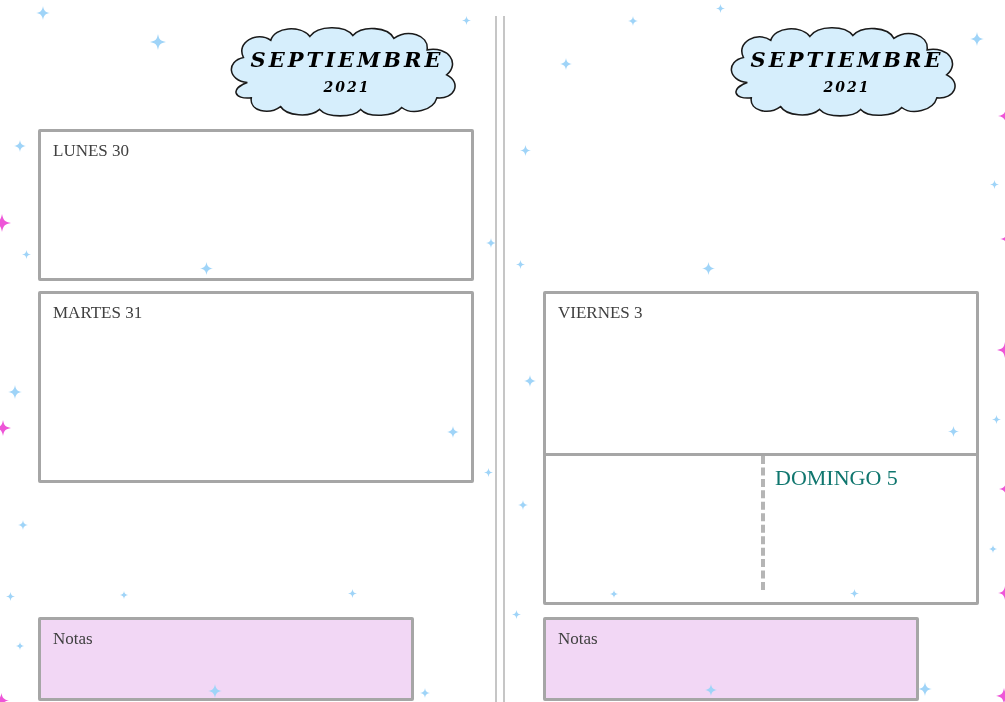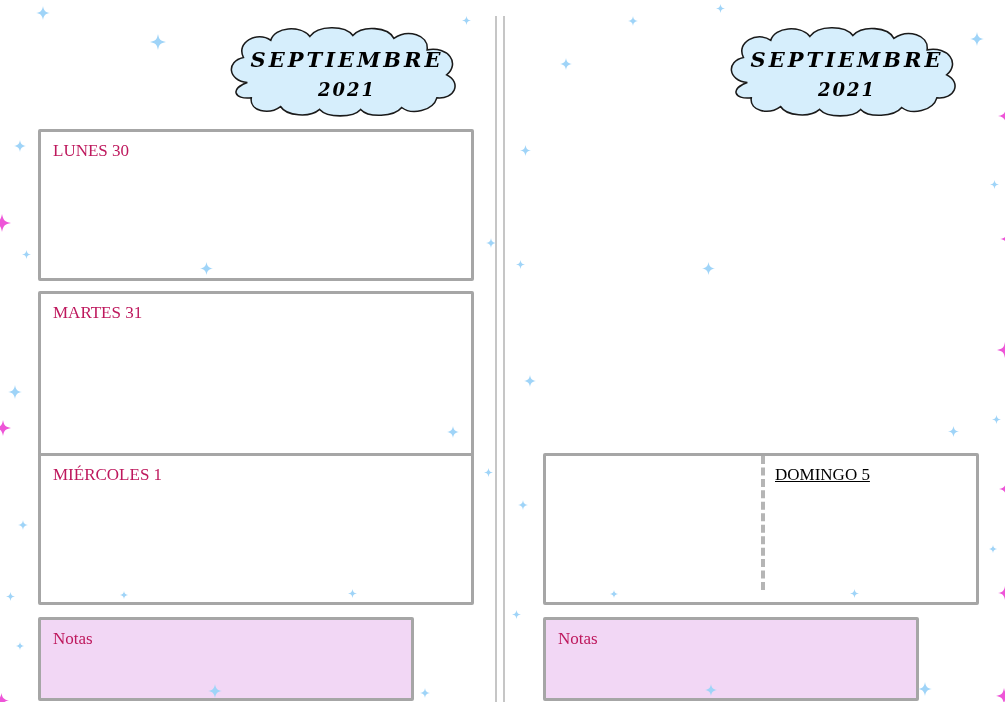--- a/index.html
+++ b/index.html
@@ -12,44 +12,44 @@
   .page-right{left:503px;width:502px;border-left:2px solid #c6c6c6;}
 
   
   .cloud{position:absolute;top:7px;width:254px;height:96px;}
   .page-left .cloud{left:220px;}
   .page-right .cloud{left:215px;}
   .cloud svg{position:absolute;left:0;top:0;width:100%;height:100%;}
   .cloud-text{position:absolute;left:0;right:0;text-align:center;
     font-family:"DejaVu Serif",serif;font-style:italic;font-weight:bold;color:#000;}
   .cloud-month{top:24px;font-size:21px;letter-spacing:3px;}
-  .cloud-year{top:56px;font-size:18px;letter-spacing:2px;}
+  .cloud-year{top:56px;font-size:14px;letter-spacing:2px;}
 
   
   .day-box{
     position:absolute;left:38px;width:436px;box-sizing:border-box;
     background:#ffffff;border:3px solid #a6a6a6;border-radius:2px;
   }
   .row1{top:113px;height:152px;}
   .row2{top:275px;height:192px;}
   .row3{top:437px;height:152px;}
-  .day-label{margin:9px 0 0 12px;font-size:17px;color:#be185d;}
+  .day-label{margin:9px 0 0 12px;font-size:17px;color:#404040;}
 
   .notes-box{
     position:absolute;left:38px;width:376px;top:601px;height:84px;box-sizing:border-box;
     background:#f2d7f5;border:3px solid #a6a6a6;border-radius:2px;
   }
 
   
   .weekend-divider{
     position:absolute;left:50%;top:0;bottom:12px;width:0;
     border-left:4px dashed #b5b5b5;
   }
   .weekend-right-label{
-    position:absolute;left:calc(50% + 14px);top:9px;font-size:17px;color:#000000;margin:0;text-decoration:underline;
+    position:absolute;left:calc(50% + 14px);top:9px;font-size:22px;color:#0f766e;margin:0;
   }
 
   
   .sparkle{position:absolute;pointer-events:none;}
 </style>
 </head>
 <body>
 
 <div class="sheet">
 
@@ -61,38 +61,38 @@
       <div class="cloud-text cloud-month">SEPTIEMBRE</div>
       <div class="cloud-text cloud-year">2021</div>
     </div>
 
     <div class="day-box row1">
       <div class="day-label">LUNES 30</div>
     </div>
     <div class="day-box row2">
       <div class="day-label">MARTES 31</div>
     </div>
-    <div class="day-box row3">
-      <div class="day-label">MIÉRCOLES 1</div>
-    </div>
 
     <div class="notes-box">
       <div class="day-label">Notas</div>
     </div>
   </div>
 
   <div class="page page-right">
     <div class="cloud">
       <svg viewBox="0 0 260 100" preserveAspectRatio="none">
         <path d="M28,62 C8,60 6,40 24,36 C16,20 38,8 52,18 C56,4 82,2 92,14 C100,2 128,2 136,13 C146,2 172,4 178,16 C192,6 214,12 212,28 C234,24 246,42 232,54 C248,62 240,80 222,78 C218,92 196,96 186,88 C178,98 152,99 144,90 C136,99 110,99 102,90 C92,99 68,97 62,87 C50,96 30,92 32,78 C14,80 10,68 28,62 Z" fill="#d6eefc" stroke="#1a1a1a" stroke-width="1.6"></path>
       </svg>
       <div class="cloud-text cloud-month">SEPTIEMBRE</div>
       <div class="cloud-text cloud-year">2021</div>
     </div>
 
+    <div class="day-box row2">
+      <div class="day-label">VIERNES 3</div>
+    </div>
 
     <div class="day-box row3">
       <div class="weekend-divider"></div>
       <div class="weekend-right-label">DOMINGO 5</div>
     </div>
 
     <div class="notes-box">
       <div class="day-label">Notas</div>
     </div>
   </div>

